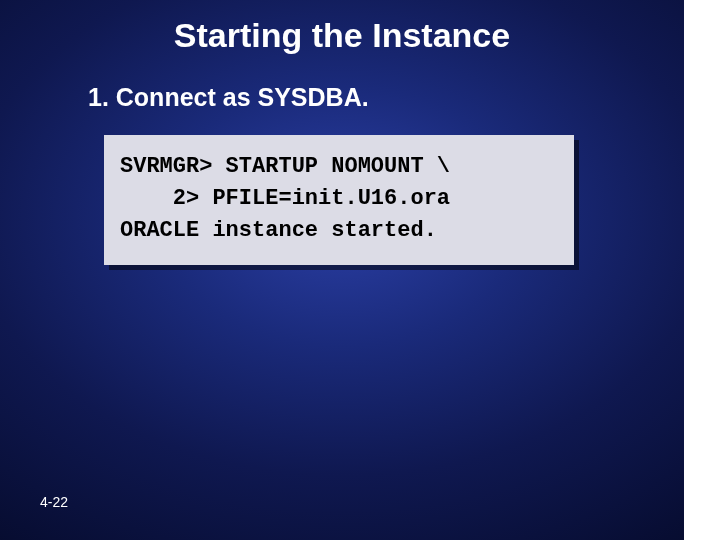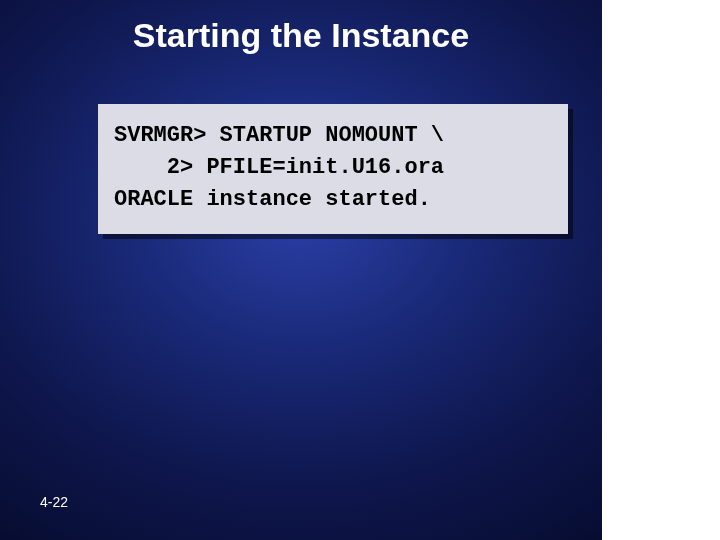--- a/index.html
+++ b/index.html
@@ -4,21 +4,21 @@
 <style>
   html, body {
     margin: 0;
     padding: 0;
     width: 720px;
     height: 540px;
     overflow: hidden;
     font-family: Arial, Helvetica, sans-serif;
   }
   .slide {
-    width: 602px;
+    width: 684px;
     height: 540px;
     background: radial-gradient(ellipse 90% 80% at 50% 40%, #2b3fa6 0%, #1a2a7a 30%, #0f1850 60%, #050a2a 100%);
     position: relative;
     box-sizing: border-box;
   }
   .title {
     position: absolute;
     top: 16px;
     left: 0;
     width: 100%;
@@ -35,21 +35,21 @@
   }
   .li {
     font-size: 25px;
     font-weight: bold;
     color: #ffffff;
     margin-bottom: 14px;
     line-height: 1.25;
   }
   .codeblock {
     margin-top: 22px;
-    margin-left: 10px;
+    margin-left: 16px;
     width: 470px;
     background: #dcdce6;
     box-sizing: border-box;
     padding: 16px 14px 18px 16px;
     color: #000000;
     font-family: "Courier New", Courier, monospace;
     font-size: 22px;
     font-weight: bold;
     line-height: 1.45;
     box-shadow: 5px 5px 0 rgba(0,0,0,0.5);
@@ -63,18 +63,19 @@
     font-size: 14px;
     text-align: center;
   }
 </style>
 </head>
 <body>
 
 <div class="slide">
   <div class="title">Starting the Instance</div>
   <div class="body">
+    <div class="li">1. Connect as SYSDBA.</div>
     <div class="codeblock">SVRMGR&gt; STARTUP NOMOUNT \
     2&gt; PFILE=init.U16.ora
 ORACLE instance started.</div>
   </div>
   <div class="pagenum">4-22</div>
 </div>
 
 </body></html>

